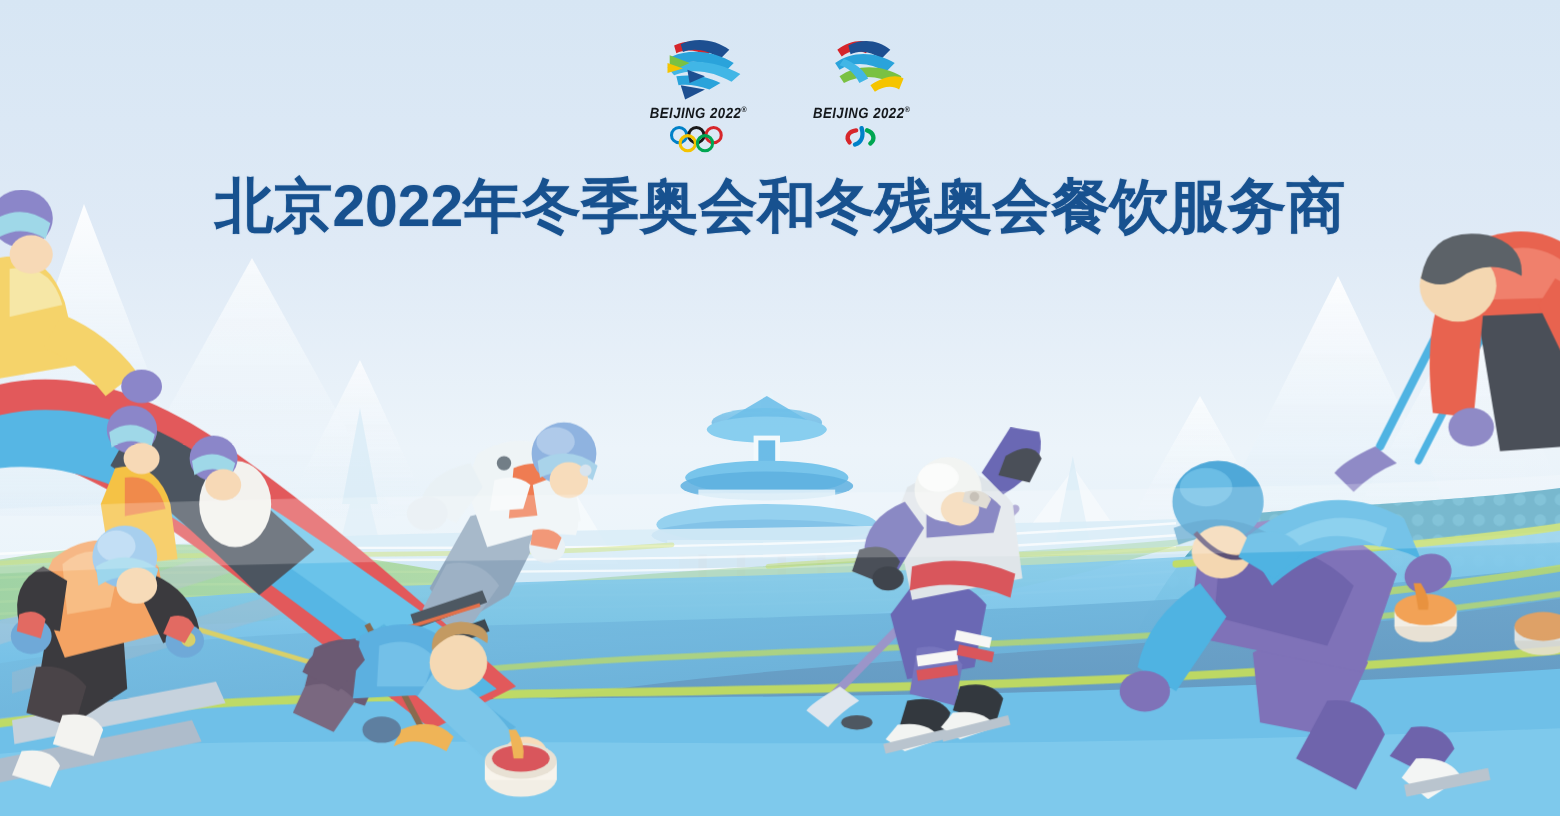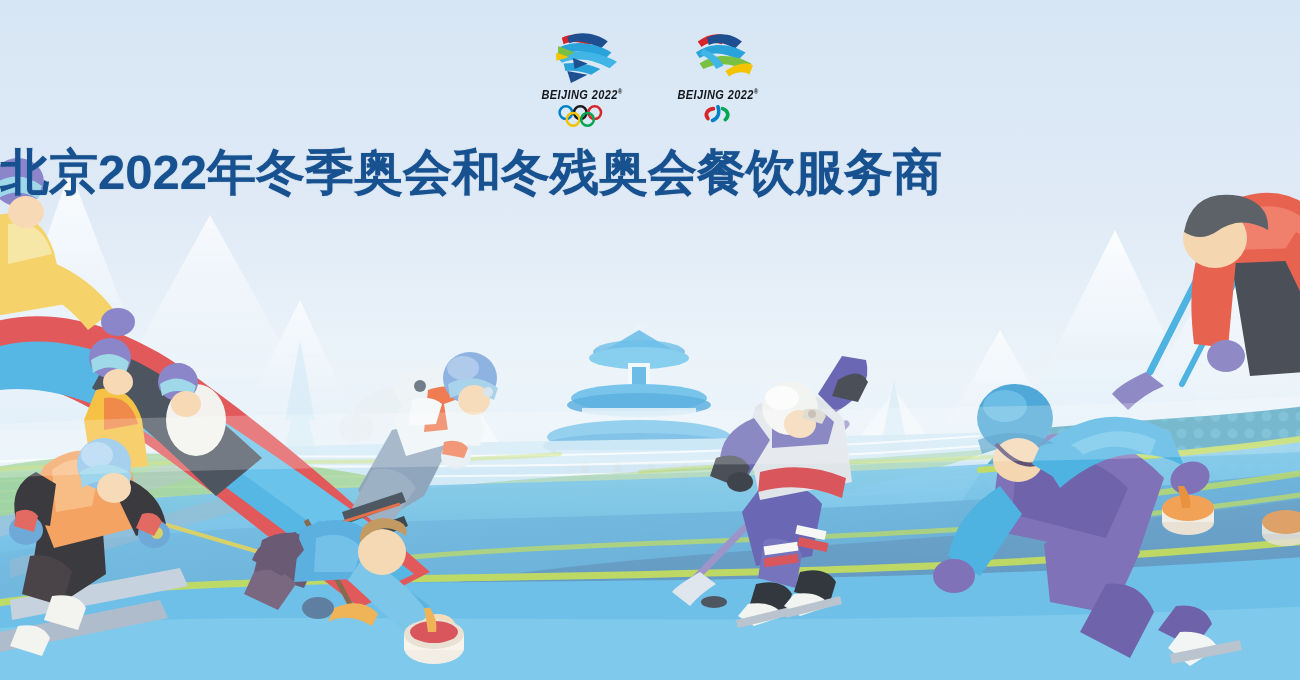--- a/index.html
+++ b/index.html
@@ -30,21 +30,21 @@
     margin-top:1px;white-space:nowrap;
     transform:scaleY(1.12);
   }
   .emblem .wordmark sup{font-size:6px;vertical-align:super;}
   .rings{margin-top:4px;height:22px;width:58px;}
   .agitos{margin-top:4px;height:20px;width:40px;}
 
   
   #title{
     position:absolute;left:0;right:0;top:148px;
-    z-index:30;
+    text-align:center;z-index:30;
     font-family:"Liberation Sans","DejaVu Sans",sans-serif;
     font-weight:700;
     font-size:49px;
     line-height:1;
     letter-spacing:0px;
     color:#17518f;
     white-space:nowrap;
     text-shadow:0 0 1px rgba(23,81,143,.55);
   }
 </style>

